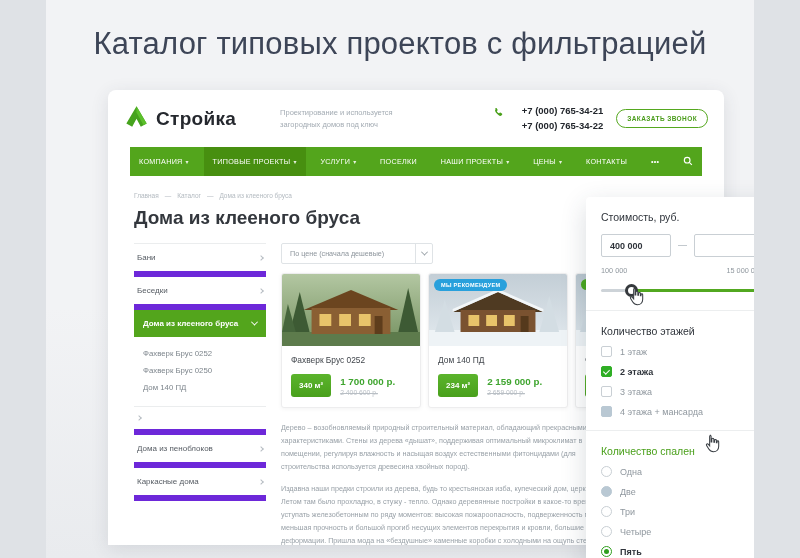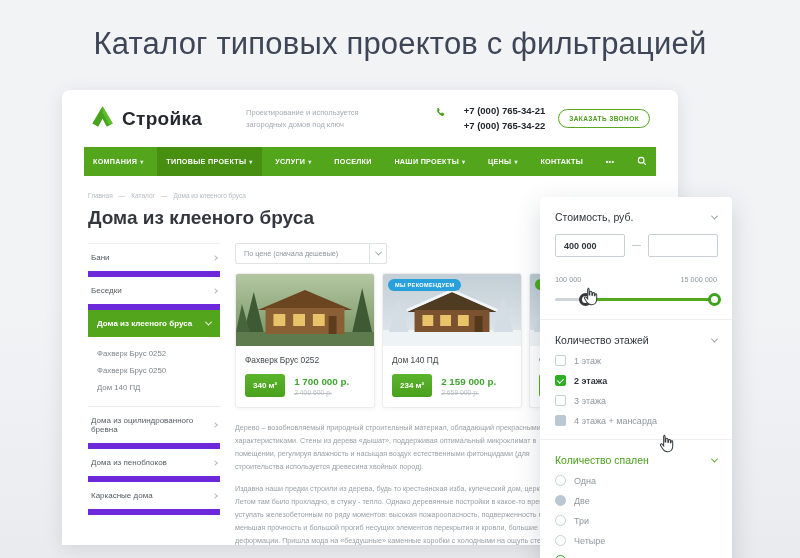--- a/index.html
+++ b/index.html
@@ -1,40 +1,40 @@
 <!DOCTYPE html>
 <html><head>
 <meta charset="utf-8">
 <style>
   * { margin:0; padding:0; box-sizing:border-box; }
   body { font-family:"Liberation Sans", sans-serif; background:#dfe2e6; }
-  .canvas{ position:relative; width:800px; height:558px; margin:0 auto; overflow:hidden;
+  .canvas{ position:relative; width:708px; height:558px; margin:0 auto; overflow:hidden;
            background:linear-gradient(#f2f3f5 55%, #e9ebee); font-family:"Liberation Sans",sans-serif; }
 
   .page-title{ position:absolute; top:26px; left:0; right:0; text-align:center;
                font-size:31px; font-weight:500; color:#3d4557; letter-spacing:.2px; }
 
   
   .site{ position:absolute; left:62px; top:90px; width:616px; height:455px; background:#fff;
          border-radius:8px 8px 0 0; box-shadow:0 4px 18px rgba(50,60,70,.12); overflow:hidden; }
 
-  .site-header{ display:flex; align-items:center; height:57px; padding:0 28px; }
+  .site-header{ display:flex; align-items:center; height:57px; padding:0 16px; }
   .logo{ display:flex; align-items:center; gap:7px; }
   .logo svg{ width:25px; height:25px; }
   .brand{ font-size:19px; font-weight:bold; color:#25282e; letter-spacing:.3px; }
   .tagline{ margin-left:44px; font-size:7.5px; color:#a3abb3; line-height:1.6; }
   .phones{ margin-left:auto; display:flex; align-items:flex-start; gap:18px; }
   .phones svg{ width:11px; height:11px; margin-top:2px; }
   .phone-nums{ font-size:9.5px; font-weight:bold; color:#22262c; line-height:1.5; }
   .call-btn{ margin-left:13px; border:1px solid #55a81f; color:#4a9c1b; background:#fff;
              font-size:6.5px; font-weight:bold; letter-spacing:.4px; border-radius:10px; padding:5px 10px; cursor:pointer; }
 
   .nav{ margin:0 22px; height:29px; background:#53a51c; display:flex; align-items:stretch; justify-content:space-between; }
   .nav-item{ display:flex; align-items:center; gap:3px; padding:0 9px; color:#fff;
-             font-size:7.2px; font-weight:bold; letter-spacing:.3px; white-space:nowrap; cursor:pointer; }
+             font-size:7.2px; font-weight:normal; letter-spacing:.3px; white-space:nowrap; cursor:pointer; }
   .nav-item.active{ background:#478f10; }
   .nav-arrow{ font-size:6px; opacity:.85; }
   .nav-item svg{ width:10px; height:10px; }
 
   .content{ padding:16px 26px 0; }
   .breadcrumb{ display:flex; gap:6px; font-size:6.5px; color:#b3bac0; }
   .h1{ font-size:19px; font-weight:bold; color:#33373d; margin:8px 0 0; }
 
   .layout{ display:flex; gap:15px; margin-top:14px; }
 
@@ -88,21 +88,21 @@
   .f-head{ display:flex; justify-content:space-between; align-items:center;
            font-size:10.5px; font-weight:normal; color:#2f343b; cursor:pointer; }
   .f-head .chev-d{ color:#8f979e; }
   .f-head.green{ color:#4aa01b; }
   .f-head.green .chev-d{ color:#4aa01b; }
 
   .f-inputs{ display:flex; align-items:center; gap:7px; margin-top:11px; }
   .f-input{ width:70px; height:23px; border:1px solid #c9cfd4; border-radius:2px; background:#fff;
             font-size:9px; font-weight:bold; color:#2f343b; padding:0 8px; font-family:inherit; }
   .dash{ width:9px; height:1px; background:#c3c9ce; flex:none; }
-  .f-range-labels{ display:flex; justify-content:space-between; font-size:7.3px; color:#8f979e; margin-top:18px; }
+  .f-range-labels{ display:flex; justify-content:space-between; font-size:7.3px; color:#8f979e; margin-top:9px; }
 
   .slider{ position:relative; height:14px; margin-top:8px; }
   .track{ position:absolute; left:0; right:0; top:6px; height:3px; background:#cdd3d8; border-radius:2px; }
   .fill{ position:absolute; top:6px; height:3px; background:#52a820; left:19%; right:2%; }
   .handle{ position:absolute; top:1px; width:13px; height:13px; border-radius:50%; background:#fff; cursor:pointer; }
   .handle.left{ left:calc(19% - 7px); border:3.5px solid #35393d; }
   .handle.right{ right:calc(2% - 7px); border:3.5px solid #3ba31c; }
 
   .f-opt{ display:flex; align-items:center; gap:8px; margin-top:9px; font-size:9px; color:#8f979e; cursor:pointer; }
   .f-opt.bold{ color:#2f343b; font-weight:bold; }
@@ -214,21 +214,20 @@
           <div class="side-item active">
             <span>Дома из клееного бруса</span>
               <span class="chev-d"></span>
           </div>
           <div class="side-sub">
             <div>Фахверк Брус 0252</div>
             <div>Фахверк Брус 0250</div>
             <div>Дом 140 ПД</div>
           </div>
           <div class="side-item">
-            <span>Дома из оцилиндрованного бревна</span>
               <span class="chev-r"></span>
           </div>
           <div class="side-item">
             <span>Дома из пеноблоков</span>
               <span class="chev-r"></span>
           </div>
           <div class="side-item">
             <span>Каркасные дома</span>
               <span class="chev-r"></span>
           </div>

